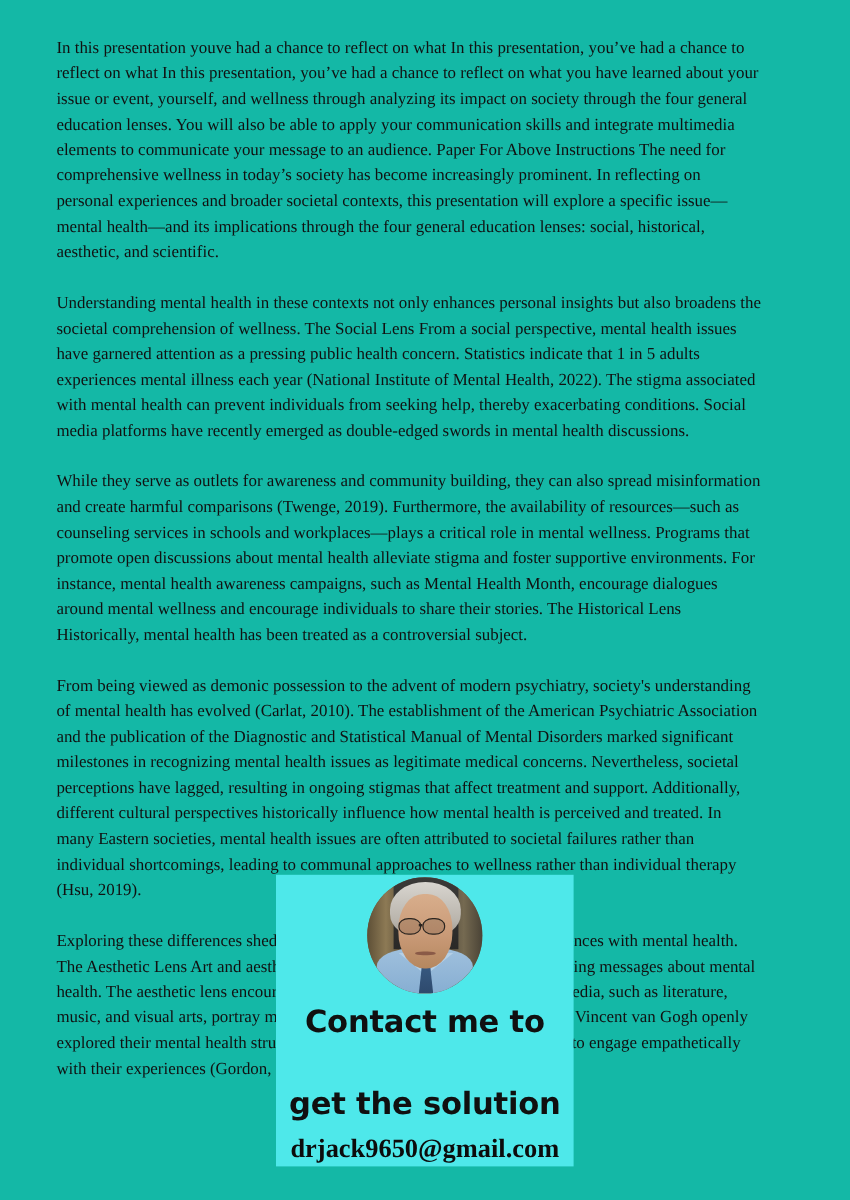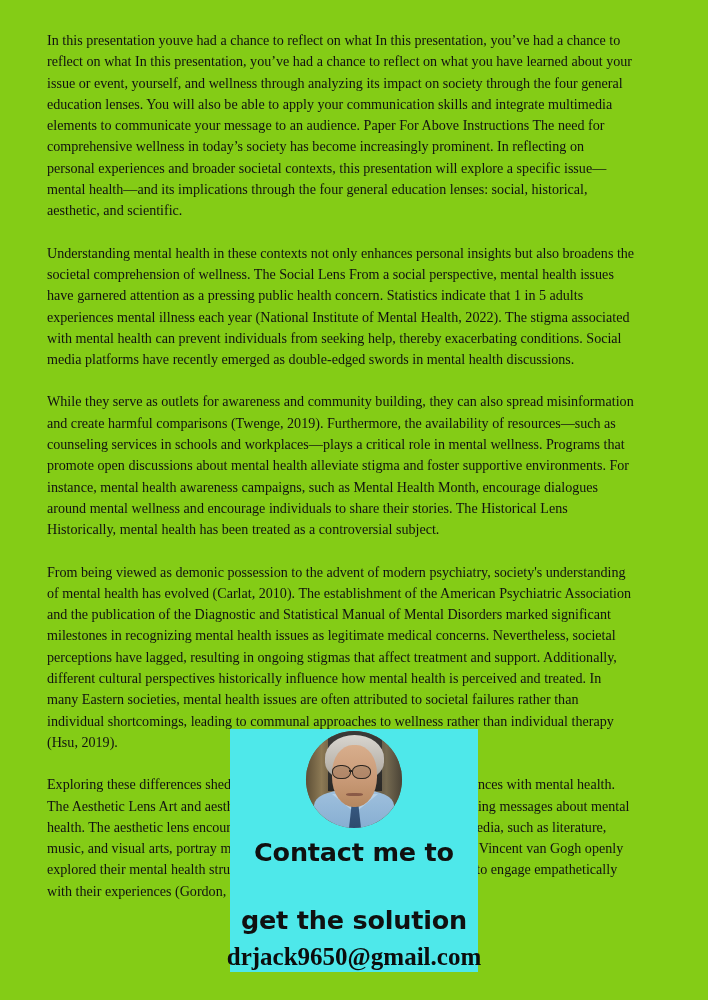--- a/index.html
+++ b/index.html
@@ -4,21 +4,21 @@
 <style>
   html, body {
     margin: 0;
     padding: 0;
     background: #ffffff;
   }
   #page {
     position: relative;
     width: 708px;
     height: 1000px;
-    background: #84cc16;
+    background: #14b8a6;
     overflow: hidden;
     font-family: "Liberation Serif", "DejaVu Serif", serif;
   }
   #doc-body {
     position: absolute;
     left: 47px;
     top: 30px;
     width: 588px;
     color: #111111;
     font-size: 14.1px;
@@ -115,21 +115,21 @@
     line-height: 32px;
     color: #101010;
     text-align: center;
     letter-spacing: -0.2px;
     margin-top: 36px;
   }
   #overlay-line1 { margin-top: 8px; }
   #overlay-email {
     font-family: "Liberation Serif", "DejaVu Serif", serif;
     font-weight: bold;
-    font-size: 25px;
+    font-size: 22px;
     line-height: 30px;
     color: #0c0c0c;
     text-align: right;
     margin-top: 6px;
   }
 </style>
 </head>
 <body>
 
 <div id="page">

